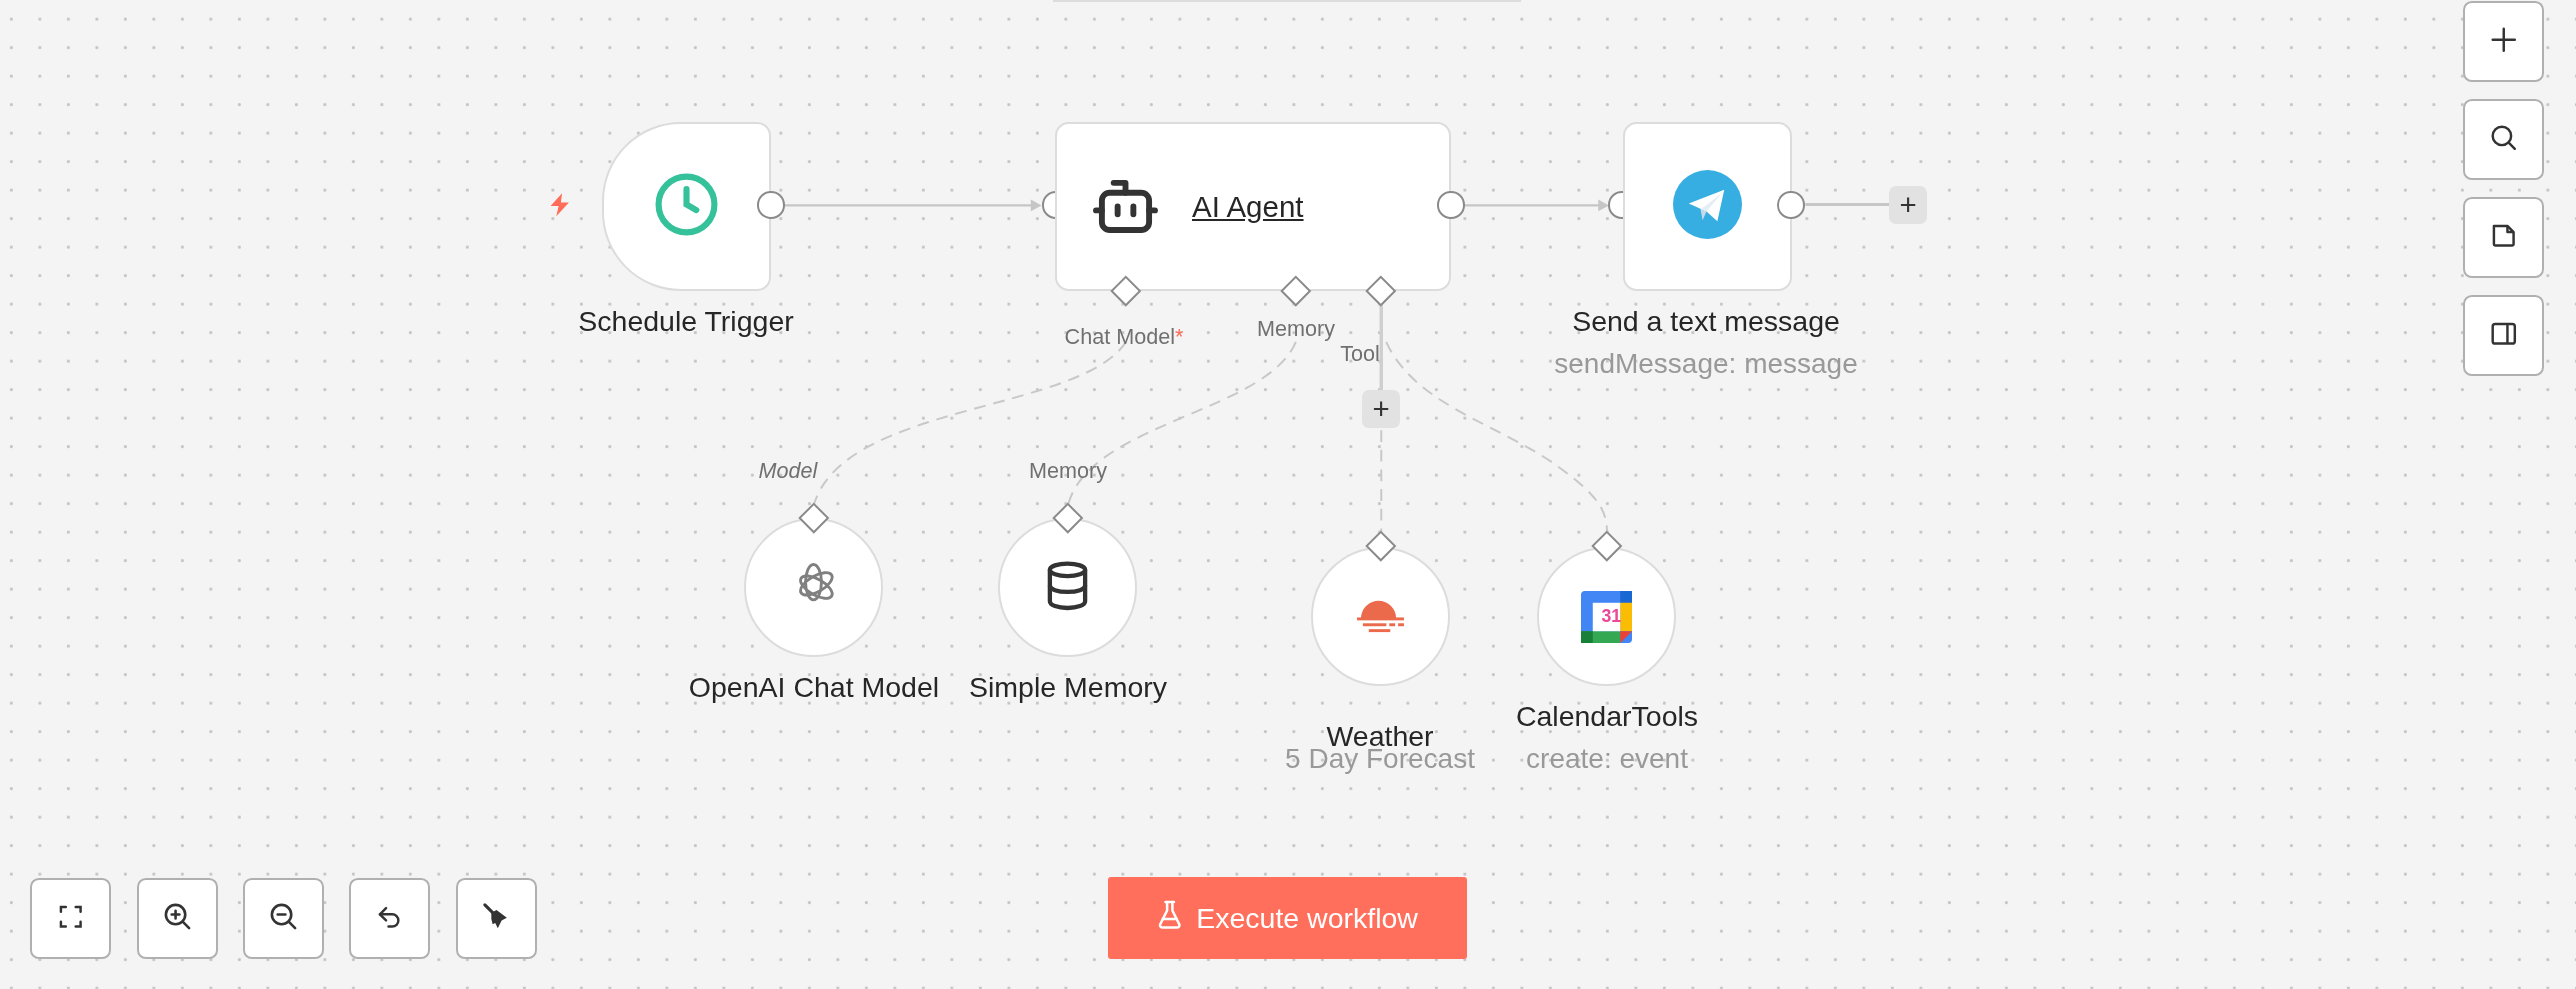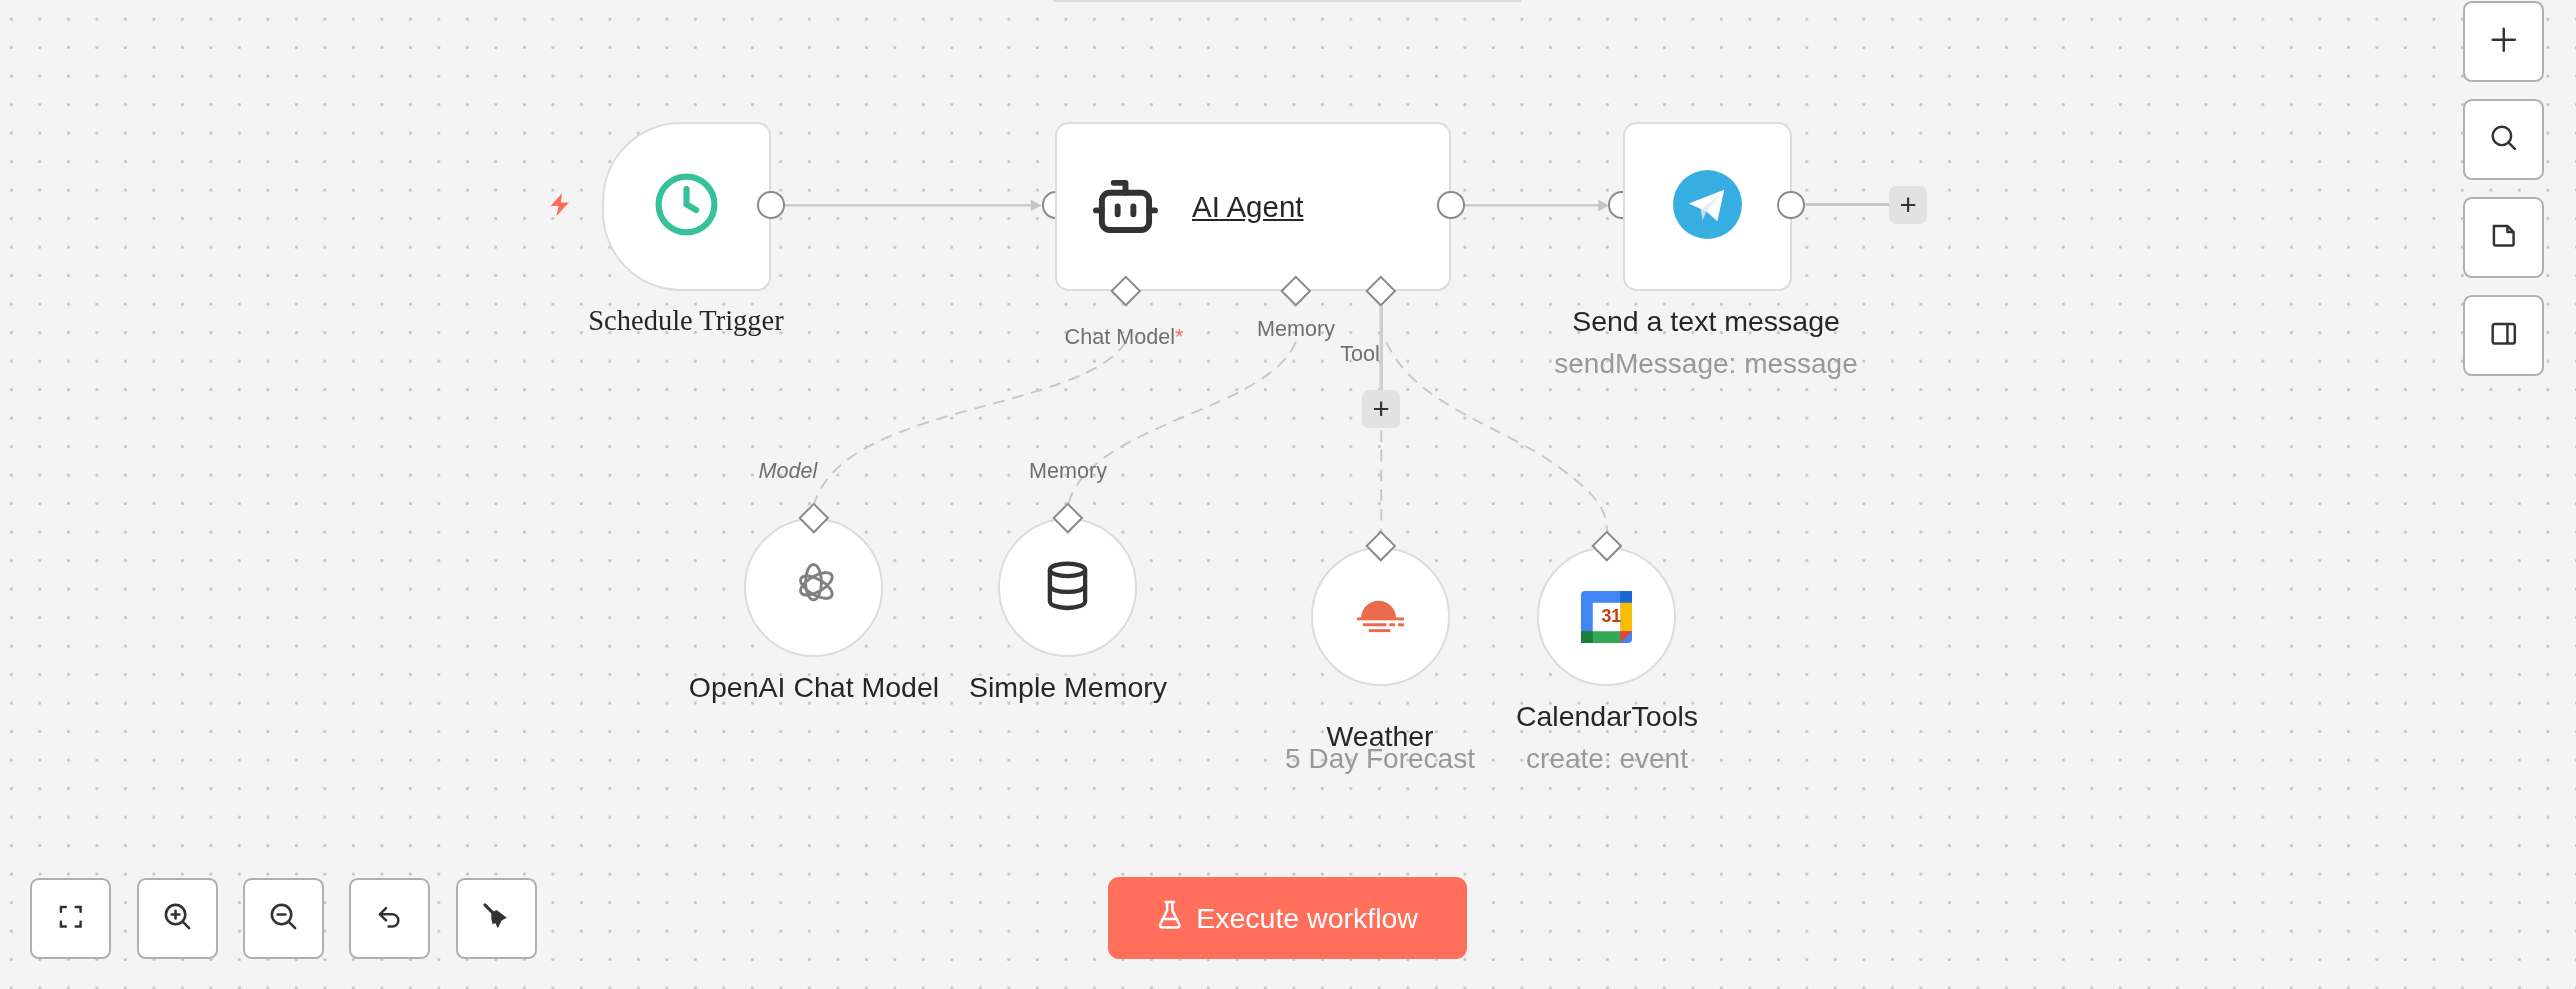--- a/index.html
+++ b/index.html
@@ -49,21 +49,21 @@
 
   .ctrl-btn {
     position:absolute; background:#fff; border:2.5px solid #b0b0b0; border-radius:8.8px;
     box-sizing:border-box; display:flex; align-items:center; justify-content:center;
   }
   .right-btn { left:2463px; width:81px; height:81px; }
   .bottom-btn { top:878px; width:81px; height:81px; }
 
   .exec-btn {
     position:absolute; left:1108px; top:877px; width:359px; height:82px;
-    background:#ff6f5c; border-radius:11px; color:#fff; font-size:28.5px;
+    background:#ff6f5c; border-radius:3px; color:#fff; font-size:28.5px;
     display:flex; align-items:center; justify-content:center; gap:13.7px;
   }
 </style>
 </head>
 <body>
 
 <div class="top-panel-edge"></div>
 
 <svg class="edges" viewBox="0 0 2624 1008">
 
@@ -93,21 +93,21 @@
 </div>
 <div class="node trigger">
   <span>
     <svg width="67" height="67" viewBox="0 0 24 24" fill="none" stroke="#35c29a" stroke-width="2.2" stroke-linecap="round">
         <circle cx="12" cy="12" r="10"></circle>
         <path d="M12 6.5 V12 L15.5 14"></path>
       </svg>
   </span>
 </div>
 <div class="handle" style="left:757px;top:191px;"></div>
-<div class="node-label" style="left:686px;top:305px;font-family:Liberation Serif, serif;">Schedule Trigger</div>
+<div class="node-label" style="left:686px;top:305px;">Schedule Trigger</div>
 
 <div class="handle" style="left:1042px;top:191px;"></div>
 <div class="node agent">
   <span>
     <svg width="67" height="59" viewBox="0 0 34 30" fill="none" stroke="#333" stroke-width="3" stroke-linecap="round" stroke-linejoin="round">
         <path d="M11 4 H17 V9"></path>
         <rect x="5" y="9" width="24" height="19" rx="4"></rect>
         <path d="M2 18 H5 M29 18 H32"></path>
         <path d="M13 16 V20 M21 16 V20"></path>
       </svg>
@@ -189,21 +189,21 @@
   <span style="position:relative;display:block;width:51px;height:52px;">
     <svg width="51" height="52" viewBox="0 0 52 53">
       <rect x="0" y="0" width="52" height="53" rx="4" fill="#4285f4"></rect>
       <rect x="40" y="0" width="12" height="12" fill="#1967d2"></rect>
       <rect x="40" y="12" width="12" height="29" fill="#fbbc04"></rect>
       <rect x="0" y="41" width="40" height="12" fill="#34a853"></rect>
       <rect x="0" y="41" width="12" height="12" fill="#188038"></rect>
       <path d="M40 41 H52 L40 53 Z" fill="#ea4335"></path>
       <rect x="12" y="12" width="28" height="29" fill="#fff"></rect>
     </svg>
-    <span style="position:absolute;left:11.8px;top:12.8px;width:37px;text-align:center;font-size:17.7px;font-weight:bold;color:#c2410c;line-height:26.5px;">31</span>
+    <span style="position:absolute;left:11.8px;top:12.8px;width:37px;text-align:center;font-size:17.7px;font-weight:bold;color:#ec4899;line-height:26.5px;">31</span>
   </span>
 </div>
 <div class="diamond" style="left:1596px;top:535px;"></div>
 <div class="node-label" style="left:1607px;top:700px;">CalendarTools</div>
 <div class="node-sub" style="left:1607px;top:743px;">create: event</div>
 
 <div class="ctrl-btn right-btn" style="top:1px;">
   <span><svg width="29.5" height="29.5" viewBox="0 0 24 24" stroke="#333" stroke-width="2" stroke-linecap="round">
         <path d="M12 3 V21 M3 12 H21"></path>
       </svg></span>

